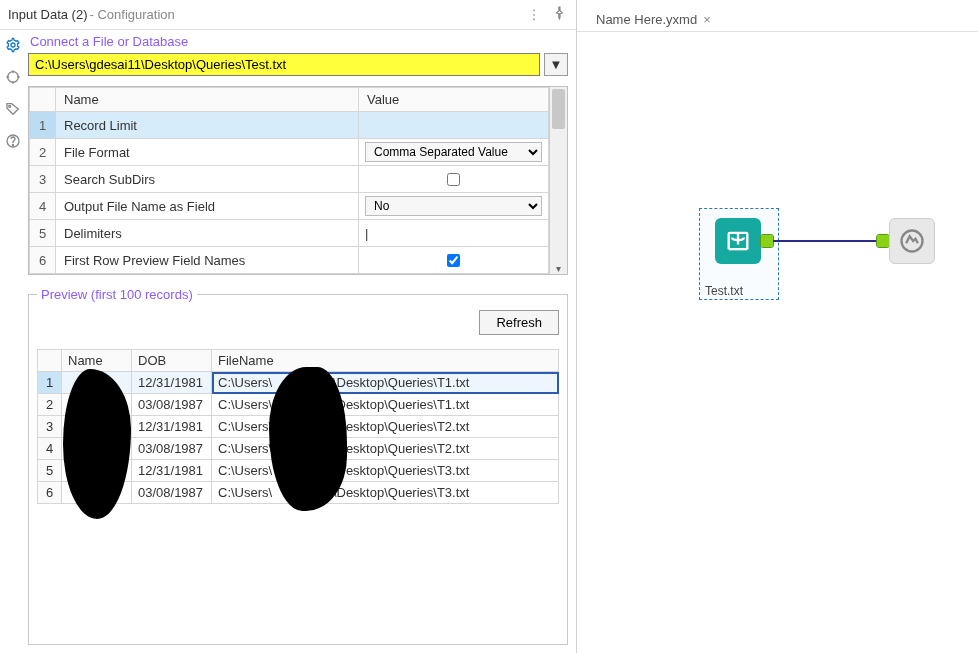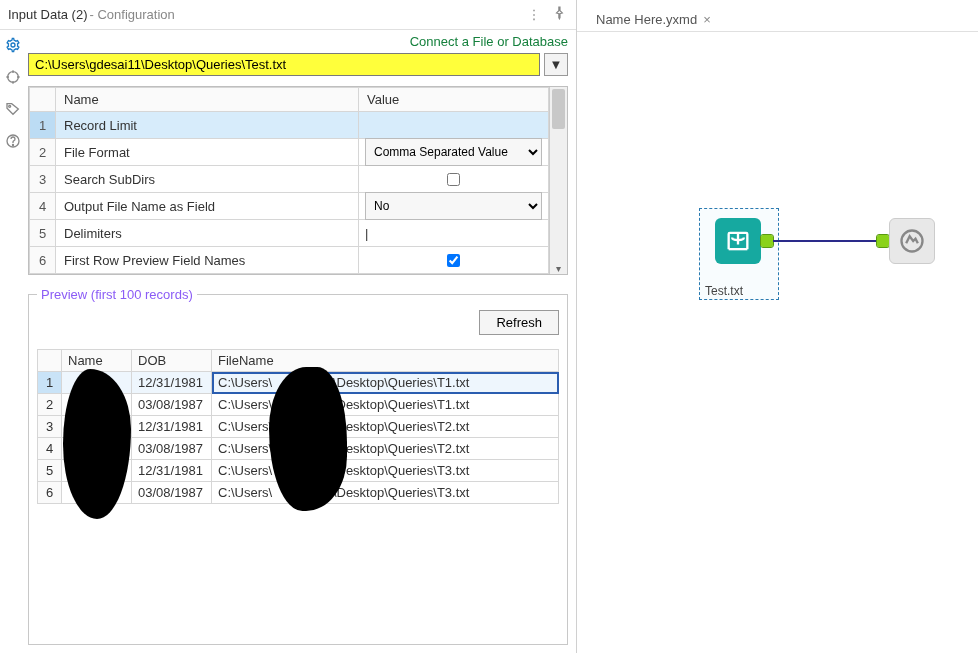--- a/index.html
+++ b/index.html
@@ -14,38 +14,38 @@
   .header .spacer { flex: 1; }
   .hdr-icon { width: 16px; text-align: center; color: #888; margin-left: 10px; cursor: pointer; }
 
   .body { display: flex; flex: 1; }
   .sidebar { width: 26px; display: flex; flex-direction: column; align-items: center; padding-top: 6px; gap: 14px; }
   .side-icon { width: 18px; height: 18px; display: flex; align-items: center; justify-content: center; color: #888; }
   .side-icon.active { color: #1b7ac5; }
 
   .panel { flex: 1; padding: 2px 8px 8px 2px; display: flex; flex-direction: column; }
 
-  .section-label { margin: 2px 0 4px 2px; color: #15803d; text-align: right; }
+  .section-label { margin: 2px 0 4px 2px; color: #8b5cf6; }
   .path-row { display: flex; gap: 4px; margin-bottom: 10px; }
   .path-input { flex: 1; border: 1px solid #7a7a7a; background: #ffff3b; padding: 3px 6px; font-size: 13px; }
   .path-btn { width: 24px; border: 1px solid #999; background: #f3f3f3; display: flex; align-items: center; justify-content: center; cursor: pointer; }
 
   .options { border: none; padding: 0; margin: 0 0 12px 0; }
   .options-label { margin-bottom: 2px; }
   .grid-wrap { border: 1px solid #bfbfbf; display: flex; }
   .grid { flex: 1; border-collapse: collapse; width: 100%; }
   .grid th, .grid td { border: 1px solid #d6d6d6; text-align: left; font-weight: 400; }
   .grid th { background: #fafafa; padding: 4px 8px; }
   .grid .idx { width: 26px; text-align: center; background: #fafafa; color: #555; }
   .grid td { padding: 4px 8px; height: 26px; }
   .grid tr.selected td { background: #d7ecfb; }
   .grid tr.selected td.idx { background: #bcdcf4; }
   .valcell { padding: 0 !important; }
   .valcell .inner { display: flex; align-items: center; height: 26px; padding: 0 6px; }
-  .valcell select, .valcell .sel { width: 100%; height: 28px; border: 1px solid #bbb; background: #f7f7f7; font-size: 12px; padding: 0 4px; }
+  .valcell select, .valcell .sel { width: 100%; height: 20px; border: 1px solid #bbb; background: #f7f7f7; font-size: 12px; padding: 0 4px; }
   .valcell .chk { margin: 0 auto; display: block; }
   .vscroll { width: 18px; background: #f0f0f0; border-left: 1px solid #ccc; position: relative; }
   .vscroll .thumb { position: absolute; top: 2px; left: 2px; right: 2px; height: 40px; background: #c8c8c8; border-radius: 2px; }
   .vscroll .arrow { position: absolute; left: 0; right: 0; text-align: center; font-size: 10px; color: #666; }
   .vscroll .arrow.up { top: 0; }
   .vscroll .arrow.dn { bottom: 0; }
 
   fieldset.preview { border: 1px solid #c8c8c8; padding: 8px 8px 8px 8px; margin: 0; flex: 1; display: flex; flex-direction: column; }
   fieldset.preview legend { padding: 0 4px; color: #8b5cf6; font-size: 13px; }
   .preview-top { display: flex; justify-content: flex-end; margin-bottom: 14px; }

